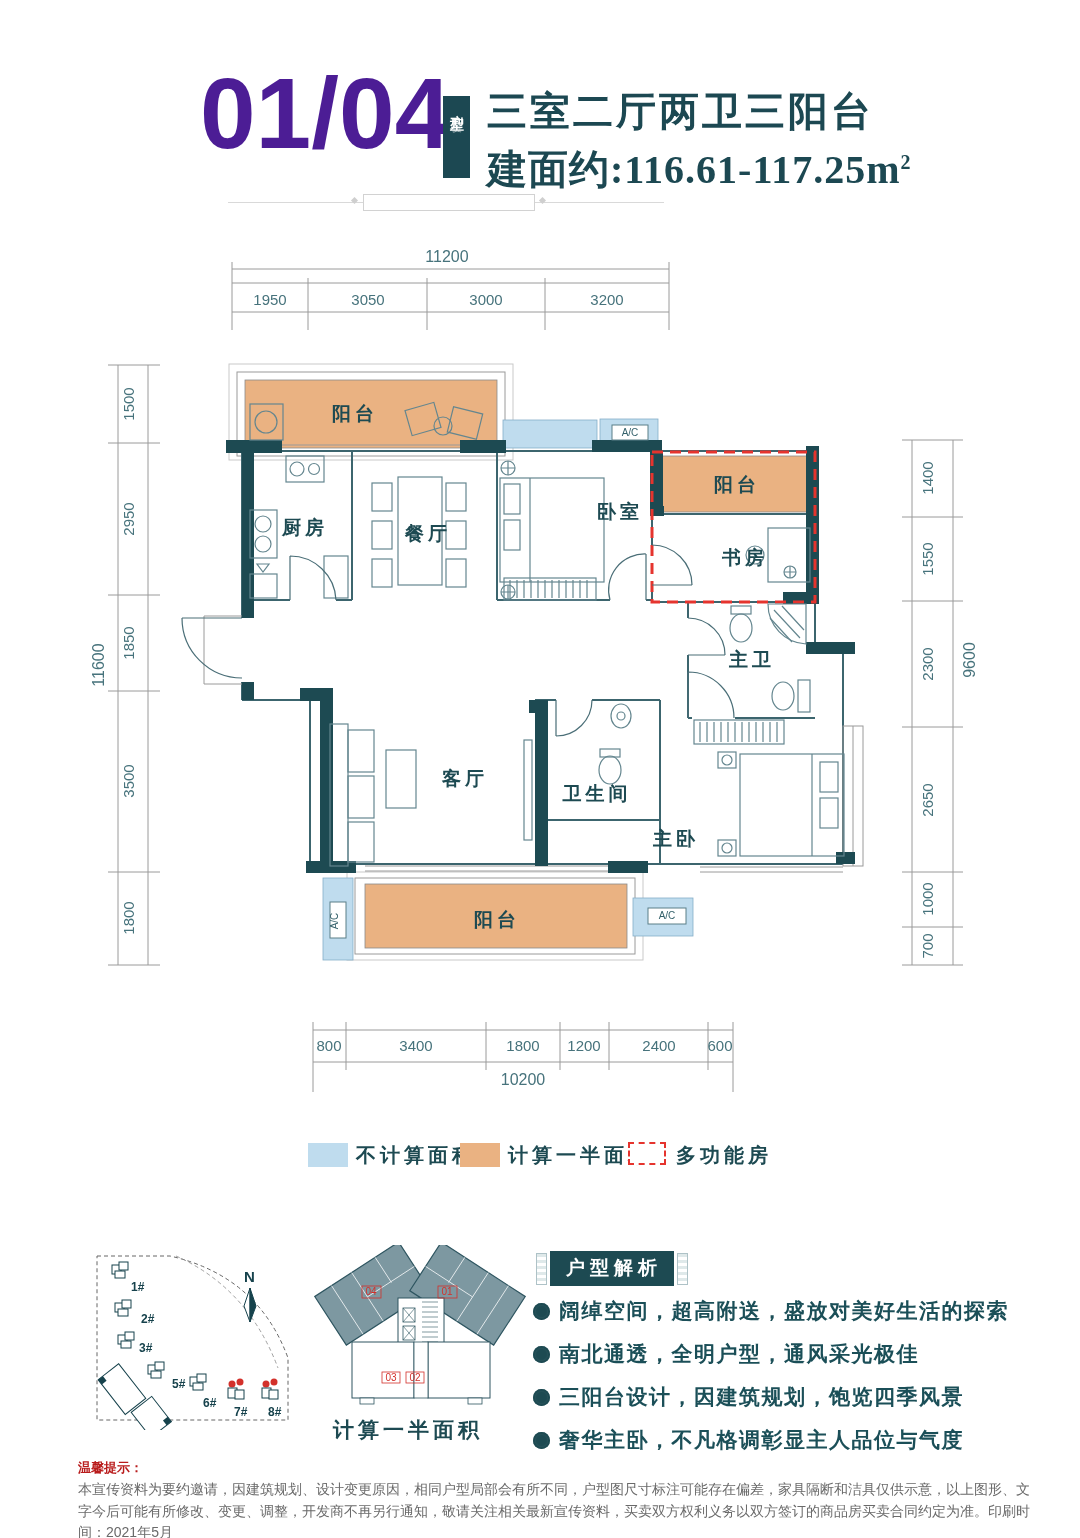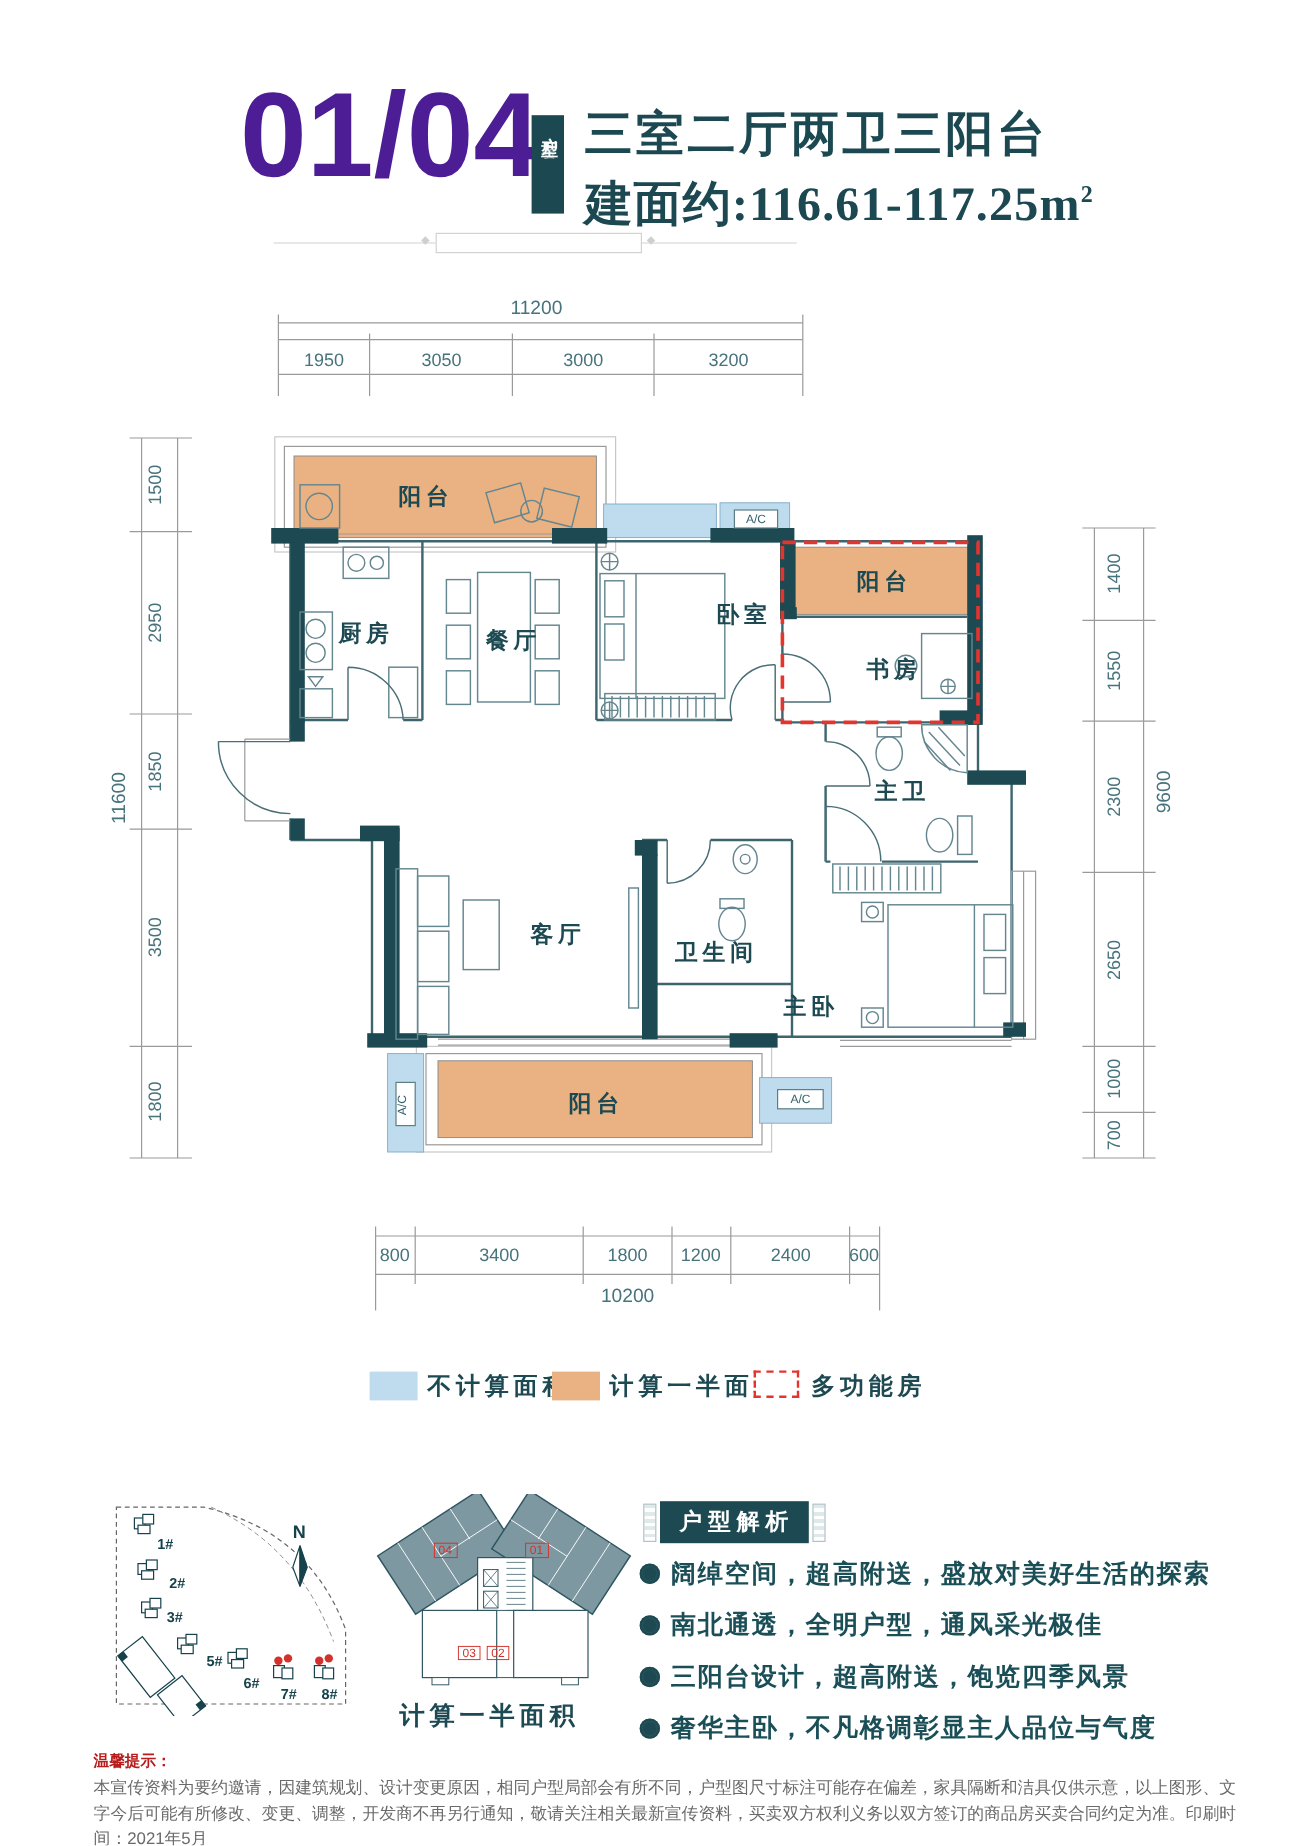--- a/index.html
+++ b/index.html
@@ -431,21 +431,21 @@
   <div class="floor-label">计算一半面积</div>
 
   <div class="ana-head">
     <span class="orn"></span>
     <span class="ana-box">户型解析</span>
     <span class="orn"></span>
   </div>
   <div class="ana-items">
     <div class="ana-item"><span class="bullet"></span><span>阔绰空间，超高附送，盛放对美好生活的探索</span></div>
     <div class="ana-item"><span class="bullet"></span><span>南北通透，全明户型，通风采光极佳</span></div>
-    <div class="ana-item"><span class="bullet"></span><span>三阳台设计，超高附送，饱览四季风景</span></div>
+    <div class="ana-item"><span class="bullet"></span><span>三阳台设计，因建筑规划，饱览四季风景</span></div>
     <div class="ana-item"><span class="bullet"></span><span>奢华主卧，不凡格调彰显主人品位与气度</span></div>
   </div>
 
   <div class="disc">
     <div class="dt1">温馨提示：</div>
     <div class="dt2">本宣传资料为要约邀请，因建筑规划、设计变更原因，相同户型局部会有所不同，户型图尺寸标注可能存在偏差，家具隔断和洁具仅供示意，以上图形、文字今后可能有所修改、变更、调整，开发商不再另行通知，敬请关注相关最新宣传资料，买卖双方权利义务以双方签订的商品房买卖合同约定为准。印刷时间：2021年5月</div>
   </div>
 
 </div>
 

